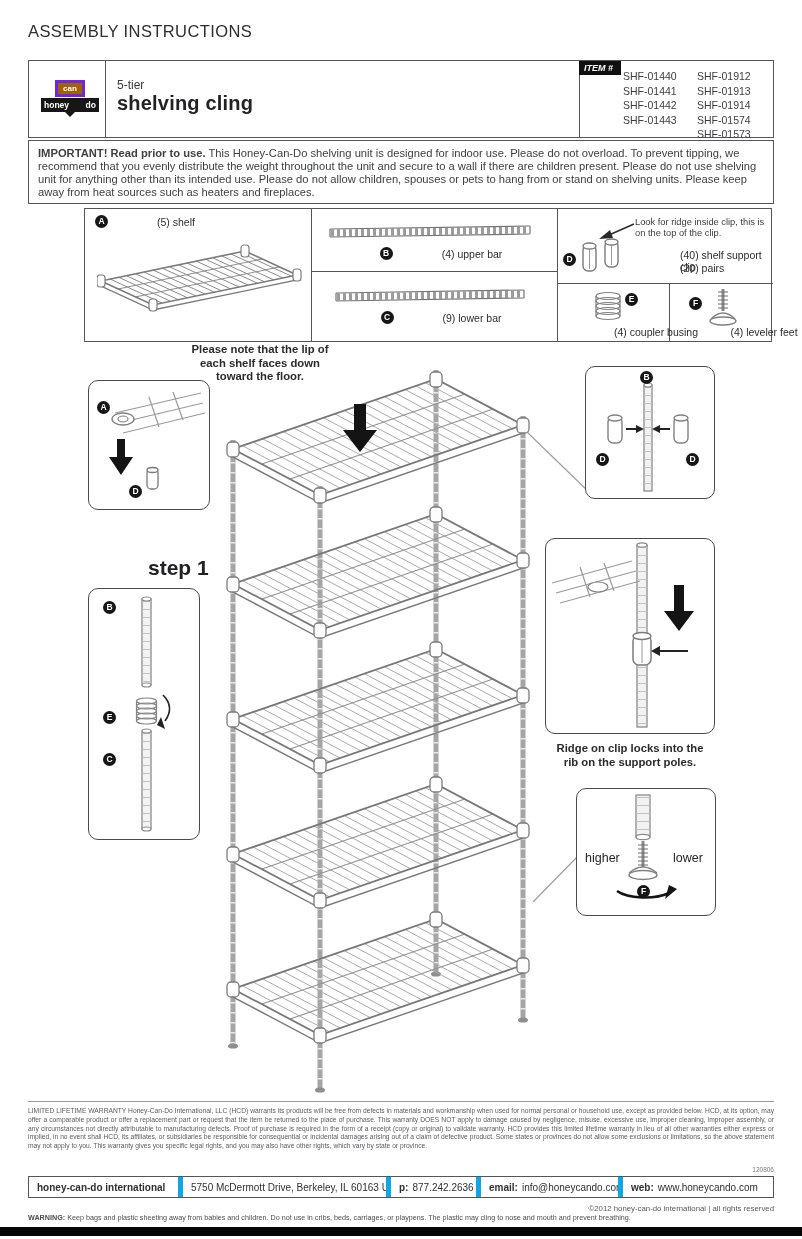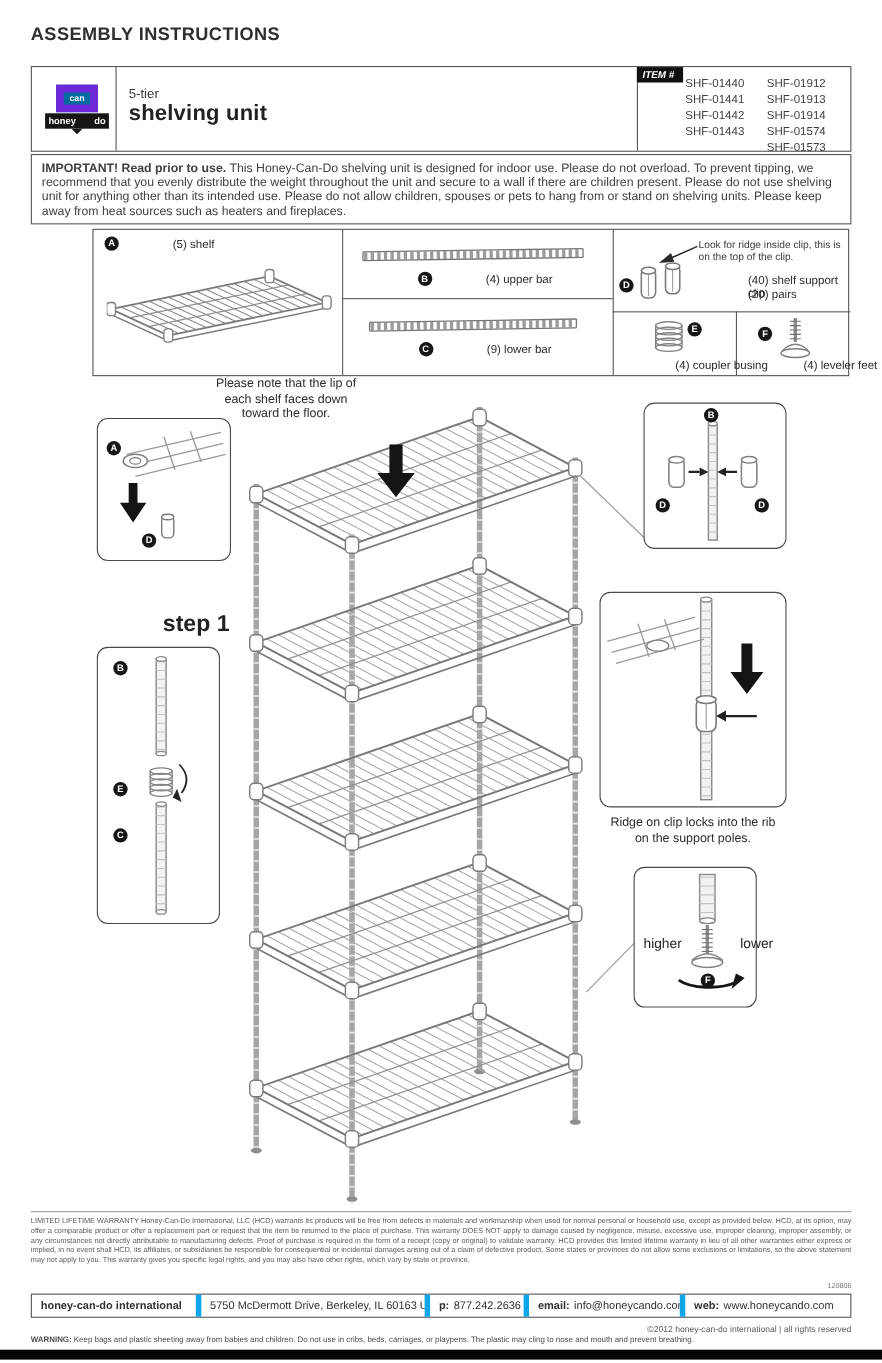--- a/index.html
+++ b/index.html
@@ -7,48 +7,48 @@
   body { font-family:"Liberation Sans", sans-serif; color:#231f20; }
   #page { position:relative; width:802px; height:1239px; background:#fff; overflow:hidden; margin:0 auto; }
   .abs { position:absolute; }
   .box { border:1px solid #55565a; background:#fff; }
   .rbox { border:1.5px solid #4a4a4c; border-radius:10px; background:#fff; }
   .vline { position:absolute; width:1px; background:#55565a; }
   .hline { position:absolute; height:1px; background:#55565a; }
   .callout { position:absolute; width:13px; height:13px; border-radius:50%; background:#161616; color:#fff;
              font-size:8.5px; font-weight:bold; line-height:13px; text-align:center; }
   .callout.inline { position:static; display:inline-block; flex:0 0 13px; }
-  .page-title { font-size:16.5px; font-weight:bold; letter-spacing:.4px; color:#2e2e30; }
+  .page-title { font-size:16.5px; font-weight:normal; letter-spacing:.4px; color:#2e2e30; }
   .prod-sub { font-size:12px; color:#3a3a3c; }
   .prod-title { font-size:20px; font-weight:bold; color:#222224; letter-spacing:.2px; }
   .item-badge { background:#0f0f10; color:#fff; font-size:9px; font-weight:bold; font-style:italic;
                 padding:2px 0 0 5px; width:42px; height:14px; }
   .item-col { font-size:10.5px; line-height:14.5px; color:#3d3e40; }
   .imp-text { font-size:11.2px; line-height:12.9px; color:#3f4042; }
   .part-label { font-size:10.5px; color:#2d2d2f;margin-left:43px; }
   .label-row { display:flex; align-items:center; gap:6px; }
   .label-row-c { display:flex; align-items:center; justify-content:center; gap:6px; }
   .small-note { font-size:9.3px; line-height:11px; color:#3c3d3f; }
-  .diagram-note { font-size:11.3px; line-height:13.6px; color:#2b2b2d; text-align:center; }
+  .diagram-note { font-size:11.3px; line-height:13.6px; color:#2b2b2d; text-align:center;font-weight:bold; }
   .step-head { font-size:21px; font-weight:bold; color:#222224;margin-left:36px; }
   .instruction { font-size:12.8px; line-height:16.5px; font-weight:bold; color:#242426; }
   .hl-label { position:absolute; font-size:12.5px; color:#242426; }
   .warranty { font-size:6.7px; line-height:8.8px; color:#5a5b5e; text-align:justify; }
   .warning { font-size:7.2px; color:#4c4d4f; }
   .docnum { font-size:6.5px; color:#77787a; text-align:right; }
   .footer-bar { display:flex; align-items:stretch; font-size:10px; color:#2f3032; }
   .fcell { display:flex; align-items:center; padding:0 8px; border-right:5px solid #0ea5e9; white-space:nowrap; overflow:hidden; }
   .fcell:last-child { border-right:none; }
   .fcell b { margin-right:4px; }
   .copyright { font-size:7.8px; color:#58595b; text-align:right; }
   .bottom-bar { background:#060607; }
   
   .logo { width:58px; text-align:center; }
-  .logo-can { display:inline-block; background:#0369a1; color:#fff; font-size:8px; font-weight:bold;
-              padding:1px 5px; border:7px solid #6d28d9; }
+  .logo-can { display:inline-block; background:#a16207; color:#fff; font-size:8px; font-weight:bold;
+              padding:1px 5px; border:3px solid #6d28d9; }
   .logo-banner { margin-top:1px; background:#161616; color:#fff; font-size:8.5px; font-weight:bold;
                  padding:2px 3px; display:flex; justify-content:space-between; position:relative; }
   .logo-banner::after { content:""; position:absolute; left:50%; bottom:-5px; margin-left:-5px;
                         border-left:5px solid transparent; border-right:5px solid transparent;
                         border-top:5px solid #161616; }
   svg { display:block; }
   .stroke { stroke:#8a8a8a; fill:none; }
 </style>
 </head>
 <body>
@@ -60,21 +60,21 @@
   <div class="abs box" style="left:28px; top:60px; width:746px; height:78px;">
     <div class="abs logo" style="left:12px; top:16px;">
       <span class="logo-can">can</span>
       <div class="logo-banner">
         <span>honey</span>
         <span>do</span>
       </div>
     </div>
     <div class="vline" style="left:76px; top:0; height:76px;"></div>
     <div class="abs prod-sub" style="left:88px; top:17px;">5-tier</div>
-    <div class="abs prod-title" style="left:88px; top:31px;">shelving unit</div>
+    <div class="abs prod-title" style="left:88px; top:31px;">shelving cling</div>
     <div class="vline" style="left:550px; top:0; height:76px;"></div>
     <div class="abs item-badge" style="left:550px; top:0;">ITEM #</div>
     <div class="abs item-col" style="left:594px; top:8px;">
       <div>SHF-01440</div>
       <div>SHF-01441</div>
       <div>SHF-01442</div>
       <div>SHF-01443</div>
     </div>
     <div class="abs item-col" style="left:668px; top:8px;">
       <div>SHF-01912</div>
@@ -336,21 +336,21 @@
         <ellipse cx="96" cy="97" rx="9" ry="3.5"></ellipse>
       </g>
       <line x1="96" y1="101" x2="96" y2="124" stroke="#9a9a9a" stroke-width="1"></line>
       <polygon points="128,46 138,46 138,72 148,72 133,92 118,72 128,72" fill="#141414"></polygon>
       <line x1="142" y1="112" x2="114" y2="112" stroke="#222" stroke-width="2"></line>
       <polygon points="114,107 105,112 114,117" fill="#222"></polygon>
     </svg>
   </div>
   <div class="abs diagram-note" style="left:550px; top:742px; width:160px;">Ridge on clip locks into the rib on the support poles.</div>
 
-  <div class="abs rbox" style="left:576px; top:788px; width:112px; height:128px;">
+  <div class="abs rbox" style="left:576px; top:788px; width:140px; height:128px;">
     <svg class="abs" style="left:0; top:0;" width="136" height="124" viewBox="0 0 136 124">
       <rect x="59" y="6" width="14" height="42" fill="#f2f2f2" stroke="#8a8a8a" stroke-width="1.3"></rect>
       <line x1="66" y1="8" x2="66" y2="46" stroke="#c2c2c2" stroke-width="14" stroke-dasharray="1,7"></line>
       <ellipse cx="66" cy="48" rx="7" ry="2.6" fill="#fff" stroke="#8a8a8a" stroke-width="1.2"></ellipse>
       <line x1="66" y1="52" x2="66" y2="78" stroke="#8a8a8a" stroke-width="3"></line>
       <path stroke="#6f6f6f" stroke-width="1" d="M61,56 h10 M61,60 h10 M61,64 h10 M61,68 h10 M61,72 h10 M61,76 h10"></path>
       <path d="M52,84 q14,-12 28,0" fill="#fff" stroke="#828282" stroke-width="1.4"></path>
       <ellipse cx="66" cy="86" rx="14" ry="4.5" fill="#fff" stroke="#828282" stroke-width="1.4"></ellipse>
       <path d="M40,102 a32,13 0 0 0 52,2" fill="none" stroke="#141414" stroke-width="2.6"></path>
       <polygon points="88,110 100,100 92,96" fill="#141414"></polygon>

